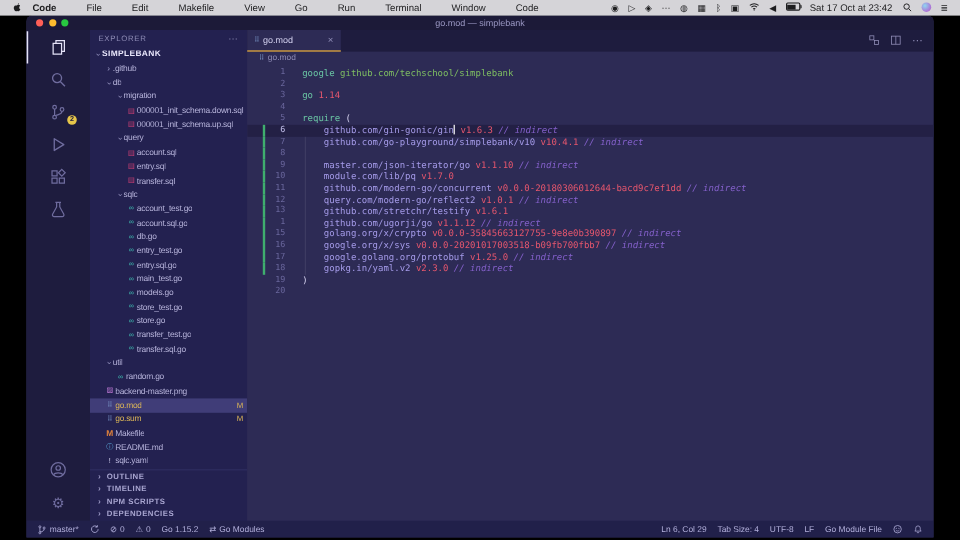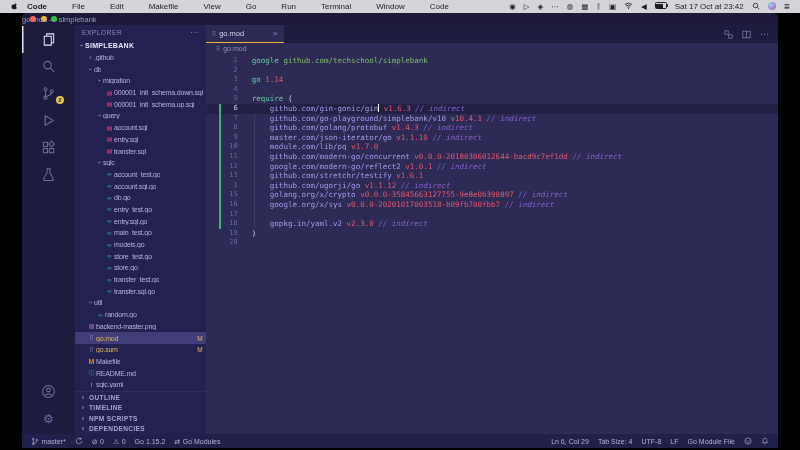--- a/index.html
+++ b/index.html
@@ -20,21 +20,21 @@
   .siri{width:8px;height:8px;border-radius:50%;background:radial-gradient(circle at 35% 35%,#8fd8f0,#b06ad4 75%);}
 
   
   .vsc{position:absolute;left:22px;top:13px;width:756px;height:435px;background:#2d2b55;
        border-radius:5px 5px 0 0;display:flex;flex-direction:column;overflow:hidden;
        box-shadow:0 2px 24px rgba(0,0,0,.9);}
   .titlebar{flex:0 0 12px;background:#1c1a38;position:relative;display:flex;align-items:center;}
   .lights{display:flex;gap:4.5px;padding-left:8px;}
   .light{width:6px;height:6px;border-radius:50%;}
   .light.r{background:#ff5f57}.light.y{background:#febc2e}.light.g{background:#28c840}
-  .wintitle{position:absolute;left:0;right:0;text-align:left;font-size:7.5px;color:#9a97c2;pointer-events:none;}
+  .wintitle{position:absolute;left:0;right:0;text-align:center;font-size:7.5px;color:#9a97c2;pointer-events:none;}
 
   .main{flex:1;display:flex;min-height:0;}
 
   
   .activitybar{flex:0 0 53px;background:#1e1c3e;display:flex;flex-direction:column;align-items:center;padding-top:1px;}
   .ab-icon{width:53px;height:27px;display:flex;align-items:center;justify-content:center;color:#6f6c9e;position:relative;}
   .ab-icon.active{color:#e4e2f7;box-shadow:inset 1.5px 0 0 #e4e2f7;}
   .ab-icon svg{display:block;}
   .ab-badge{position:absolute;right:11px;bottom:3px;min-width:8px;height:8px;border-radius:5px;background:#e7c64a;
             color:#1e1c3e;font-size:6px;font-weight:bold;display:flex;align-items:center;justify-content:center;}
@@ -375,30 +375,30 @@
         </div>
         <div class="codearea" id="codearea">
             <div class="indent-guide" style="top: 50px; height: 124.8px;"></div>
             <div class="codeline"><span class="lineno">1</span><span class="ltext"><span class="tk-kw">google </span><span class="tk-str">github.com/techschool/simplebank</span></span></div>
             <div class="codeline"><span class="lineno">2</span><span class="ltext"></span></div>
             <div class="codeline"><span class="lineno">3</span><span class="ltext"><span class="tk-kw">go </span><span class="tk-num">1.14</span></span></div>
             <div class="codeline"><span class="lineno">4</span><span class="ltext"></span></div>
             <div class="codeline"><span class="lineno">5</span><span class="ltext"><span class="tk-kw">require </span><span class="tk-punct">(</span></span></div>
             <div class="codeline active"><span class="modbar"></span><span class="lineno">6</span><span class="ltext">    <span class="tk-pkg">github.com/gin-gonic/gin</span><span class="cursor"></span><span class="tk-ver"> v1.6.3</span><span class="tk-com"> // indirect</span></span></div>
             <div class="codeline"><span class="modbar"></span><span class="lineno">7</span><span class="ltext">    <span class="tk-pkg">github.com/go-playground/simplebank/v10</span><span class="tk-ver"> v10.4.1</span><span class="tk-com"> // indirect</span></span></div>
-            <div class="codeline"><span class="modbar"></span><span class="lineno">8</span><span class="ltext">    <span class="tk-pkg">github.com/golang/protobuf</span><span class="tk-ver"> v1.4.3</span><span class="tk-com"> // indirect</span></span></div>
+            <div class="codeline"><span class="modbar"></span><span class="lineno">8</span></div>
             <div class="codeline"><span class="modbar"></span><span class="lineno">9</span><span class="ltext">    <span class="tk-pkg">master.com/json-iterator/go</span><span class="tk-ver"> v1.1.10</span><span class="tk-com"> // indirect</span></span></div>
             <div class="codeline"><span class="modbar"></span><span class="lineno">10</span><span class="ltext">    <span class="tk-pkg">module.com/lib/pq</span><span class="tk-ver"> v1.7.0</span></span></div>
             <div class="codeline"><span class="modbar"></span><span class="lineno">11</span><span class="ltext">    <span class="tk-pkg">github.com/modern-go/concurrent</span><span class="tk-ver"> v0.0.0-20180306012644-bacd9c7ef1dd</span><span class="tk-com"> // indirect</span></span></div>
-            <div class="codeline"><span class="modbar"></span><span class="lineno">12</span><span class="ltext">    <span class="tk-pkg">google.com/modern-go/reflect2</span><span class="tk-ver"> v1.0.1</span><span class="tk-com"> // indirect</span></span></div>
+            <div class="codeline"><span class="modbar"></span><span class="lineno">12</span><span class="ltext">    <span class="tk-pkg">query.com/modern-go/reflect2</span><span class="tk-ver"> v1.0.1</span><span class="tk-com"> // indirect</span></span></div>
             <div class="codeline"><span class="modbar"></span><span class="lineno">13</span><span class="ltext">    <span class="tk-pkg">github.com/stretchr/testify</span><span class="tk-ver"> v1.6.1</span></span></div>
             <div class="codeline"><span class="modbar"></span><span class="lineno">1</span><span class="ltext">    <span class="tk-pkg">github.com/ugorji/go</span><span class="tk-ver"> v1.1.12</span><span class="tk-com"> // indirect</span></span></div>
             <div class="codeline"><span class="modbar"></span><span class="lineno">15</span><span class="ltext">    <span class="tk-pkg">golang.org/x/crypto</span><span class="tk-ver"> v0.0.0-35845663127755-9e8e0b390897</span><span class="tk-com"> // indirect</span></span></div>
             <div class="codeline"><span class="modbar"></span><span class="lineno">16</span><span class="ltext">    <span class="tk-pkg">google.org/x/sys</span><span class="tk-ver"> v0.0.0-20201017003518-b09fb700fbb7</span><span class="tk-com"> // indirect</span></span></div>
-            <div class="codeline"><span class="modbar"></span><span class="lineno">17</span></div>
+            <div class="codeline"><span class="modbar"></span><span class="lineno">17</span><span class="ltext">    <span class="tk-pkg">google.golang.org/protobuf</span><span class="tk-ver"> v1.25.0</span><span class="tk-com"> // indirect</span></span></div>
             <div class="codeline"><span class="modbar"></span><span class="lineno">18</span><span class="ltext">    <span class="tk-pkg">gopkg.in/yaml.v2</span><span class="tk-ver"> v2.3.0</span><span class="tk-com"> // indirect</span></span></div>
             <div class="codeline"><span class="lineno">19</span><span class="ltext"><span class="tk-punct">)</span></span></div>
             <div class="codeline"><span class="lineno">20</span><span class="ltext"></span></div>
           </div>
       </div>
     </div>
 
     <div class="statusbar">
       <span id="sb-left" style="display:flex;gap:9px;align-items:center;">
           <span class="sitem">

